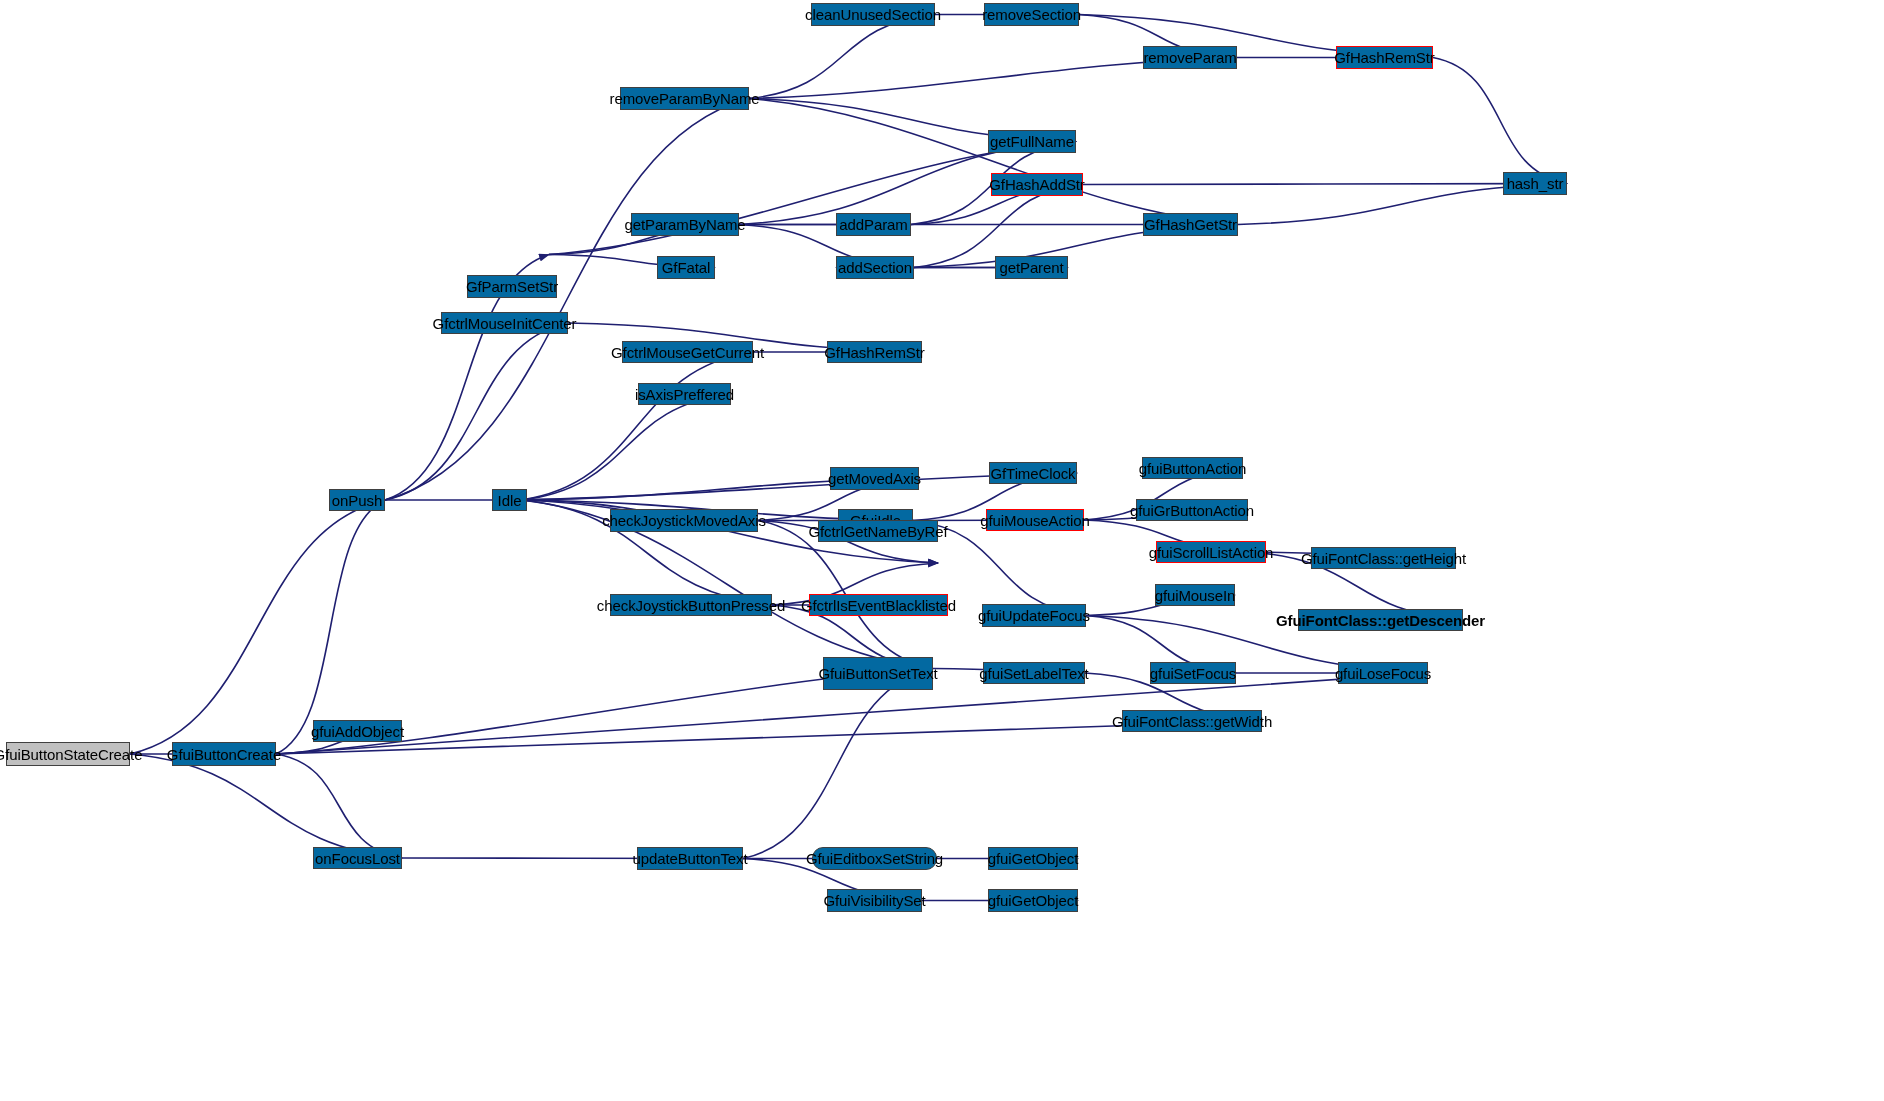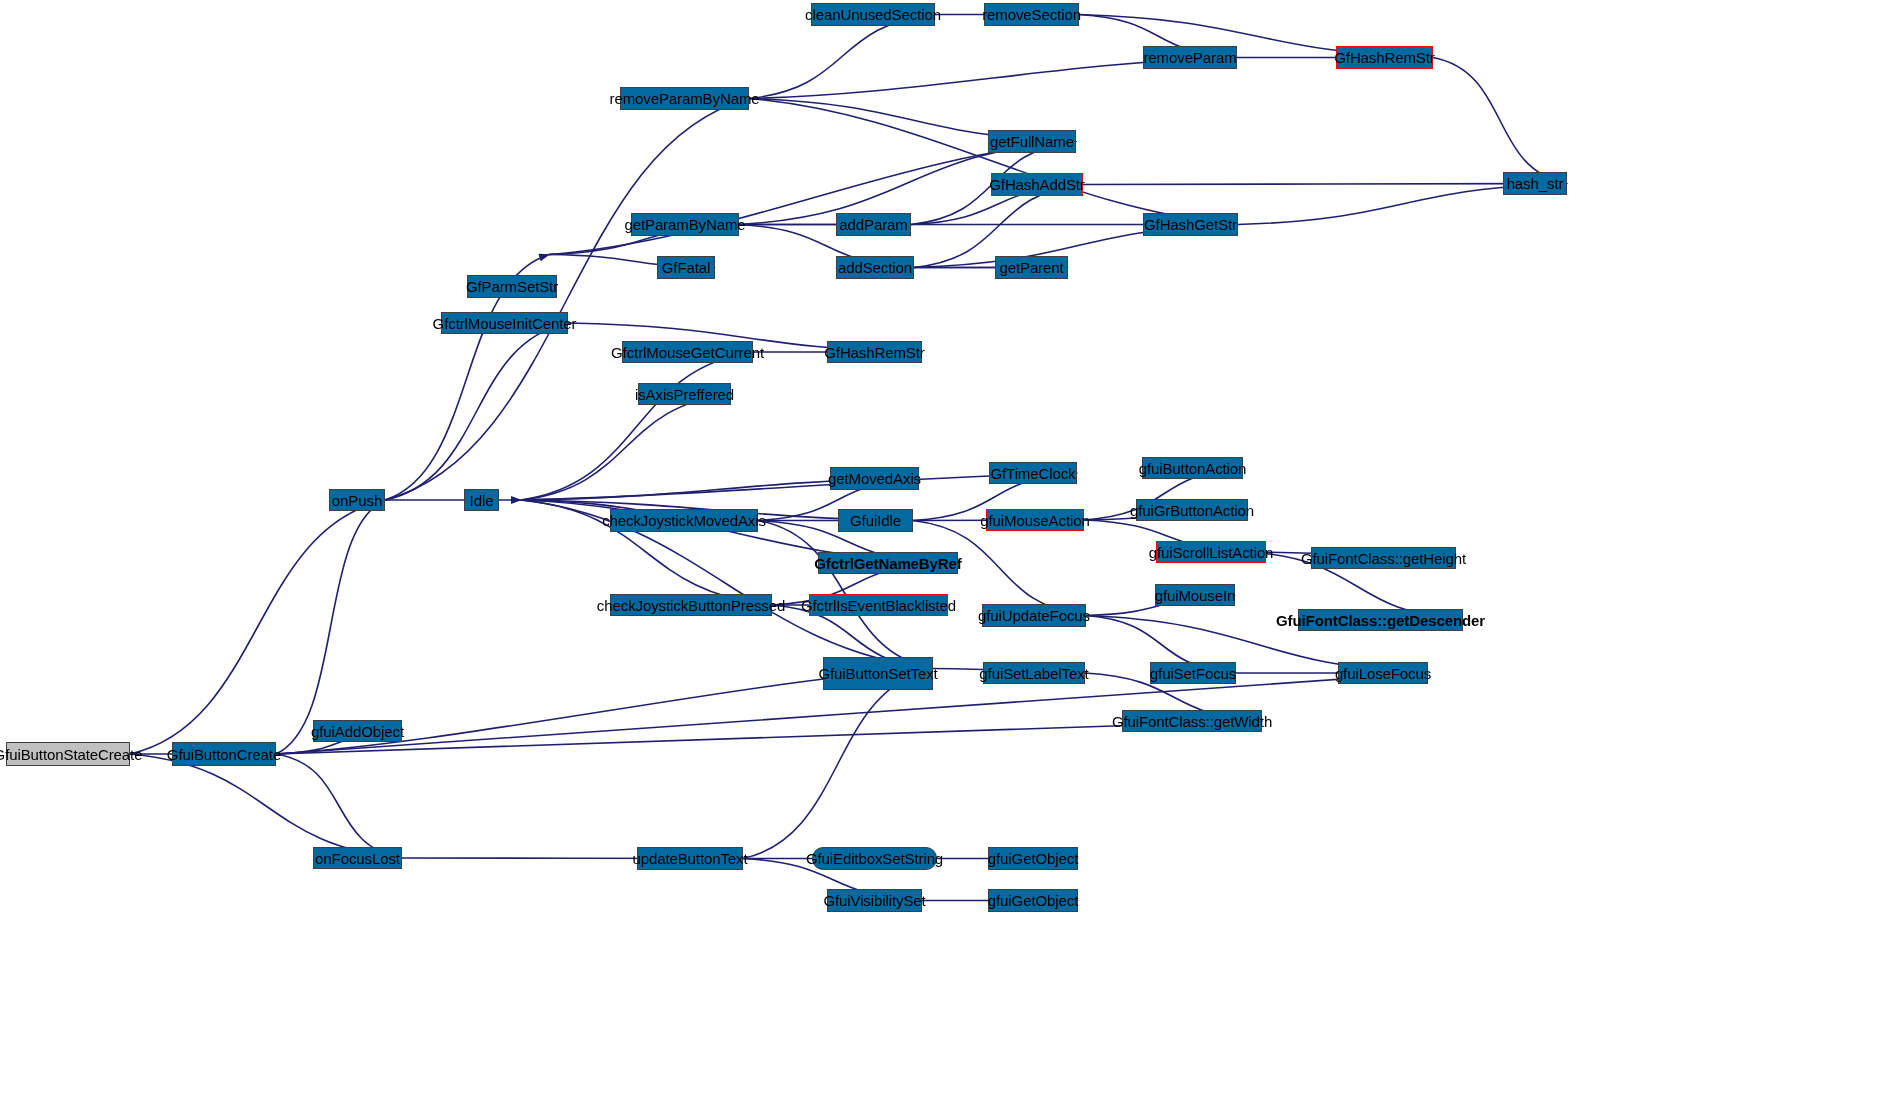--- a/index.html
+++ b/index.html
@@ -147,21 +147,21 @@
     </div>
     <div class="node" style="left: 313px; top: 720px; width: 89px; height: 22px;">
       <span class="nodelabel">gfuiAddObject</span>
     </div>
     <div class="node" style="left: 329px; top: 489px; width: 56px; height: 22px;">
       <span class="nodelabel">onPush</span>
     </div>
     <div class="node" style="left: 313px; top: 847px; width: 89px; height: 22px;">
       <span class="nodelabel">onFocusLost</span>
     </div>
-    <div class="node" style="left: 464px; top: 489px; width: 35px; height: 22px;">
+    <div class="node" style="left: 492px; top: 489px; width: 35px; height: 22px;">
       <span class="nodelabel">Idle</span>
     </div>
     <div class="node" style="left: 467px; top: 243px; width: 90px; height: 23px; margin-top: 32px;">
       <span class="nodelabel">GfParmSetStr</span>
     </div>
     <div class="node" style="left: 441px; top: 312px; width: 127px; height: 22px;">
       <span class="nodelabel">GfctrlMouseInitCenter</span>
     </div>
     <div class="node" style="left: 622px; top: 341px; width: 131px; height: 22px;">
       <span class="nodelabel">GfctrlMouseGetCurrent</span>
@@ -231,21 +231,21 @@
     </div>
     <div class="node" style="left: 1142px; top: 457px; width: 101px; height: 22px;">
       <span class="nodelabel">gfuiButtonAction</span>
     </div>
     <div class="node" style="left: 1136px; top: 499px; width: 112px; height: 22px;">
       <span class="nodelabel">gfuiGrButtonAction</span>
     </div>
     <div class="node red" style="left: 1140px; top: 541px; width: 110px; height: 22px; margin-left: 16px;">
       <span class="nodelabel">gfuiScrollListAction</span>
     </div>
-    <div class="node" style="left: 818px; top: 552px; width: 140px; height: 22px; font-weight: bold;">
+    <div class="node" style="left: 818px; top: 520px; width: 120px; height: 22px;">
       <span class="nodelabel">GfctrlGetNameByRef</span>
     </div>
     <div class="node" style="left: 610px; top: 594px; width: 162px; height: 22px;">
       <span class="nodelabel">checkJoystickButtonPressed</span>
     </div>
     <div class="node red" style="left: 809px; top: 594px; width: 139px; height: 22px;">
       <span class="nodelabel">GfctrlIsEventBlacklisted</span>
     </div>
     <div class="node" style="left: 982px; top: 604px; width: 104px; height: 23px;">
       <span class="nodelabel">gfuiUpdateFocus</span>

